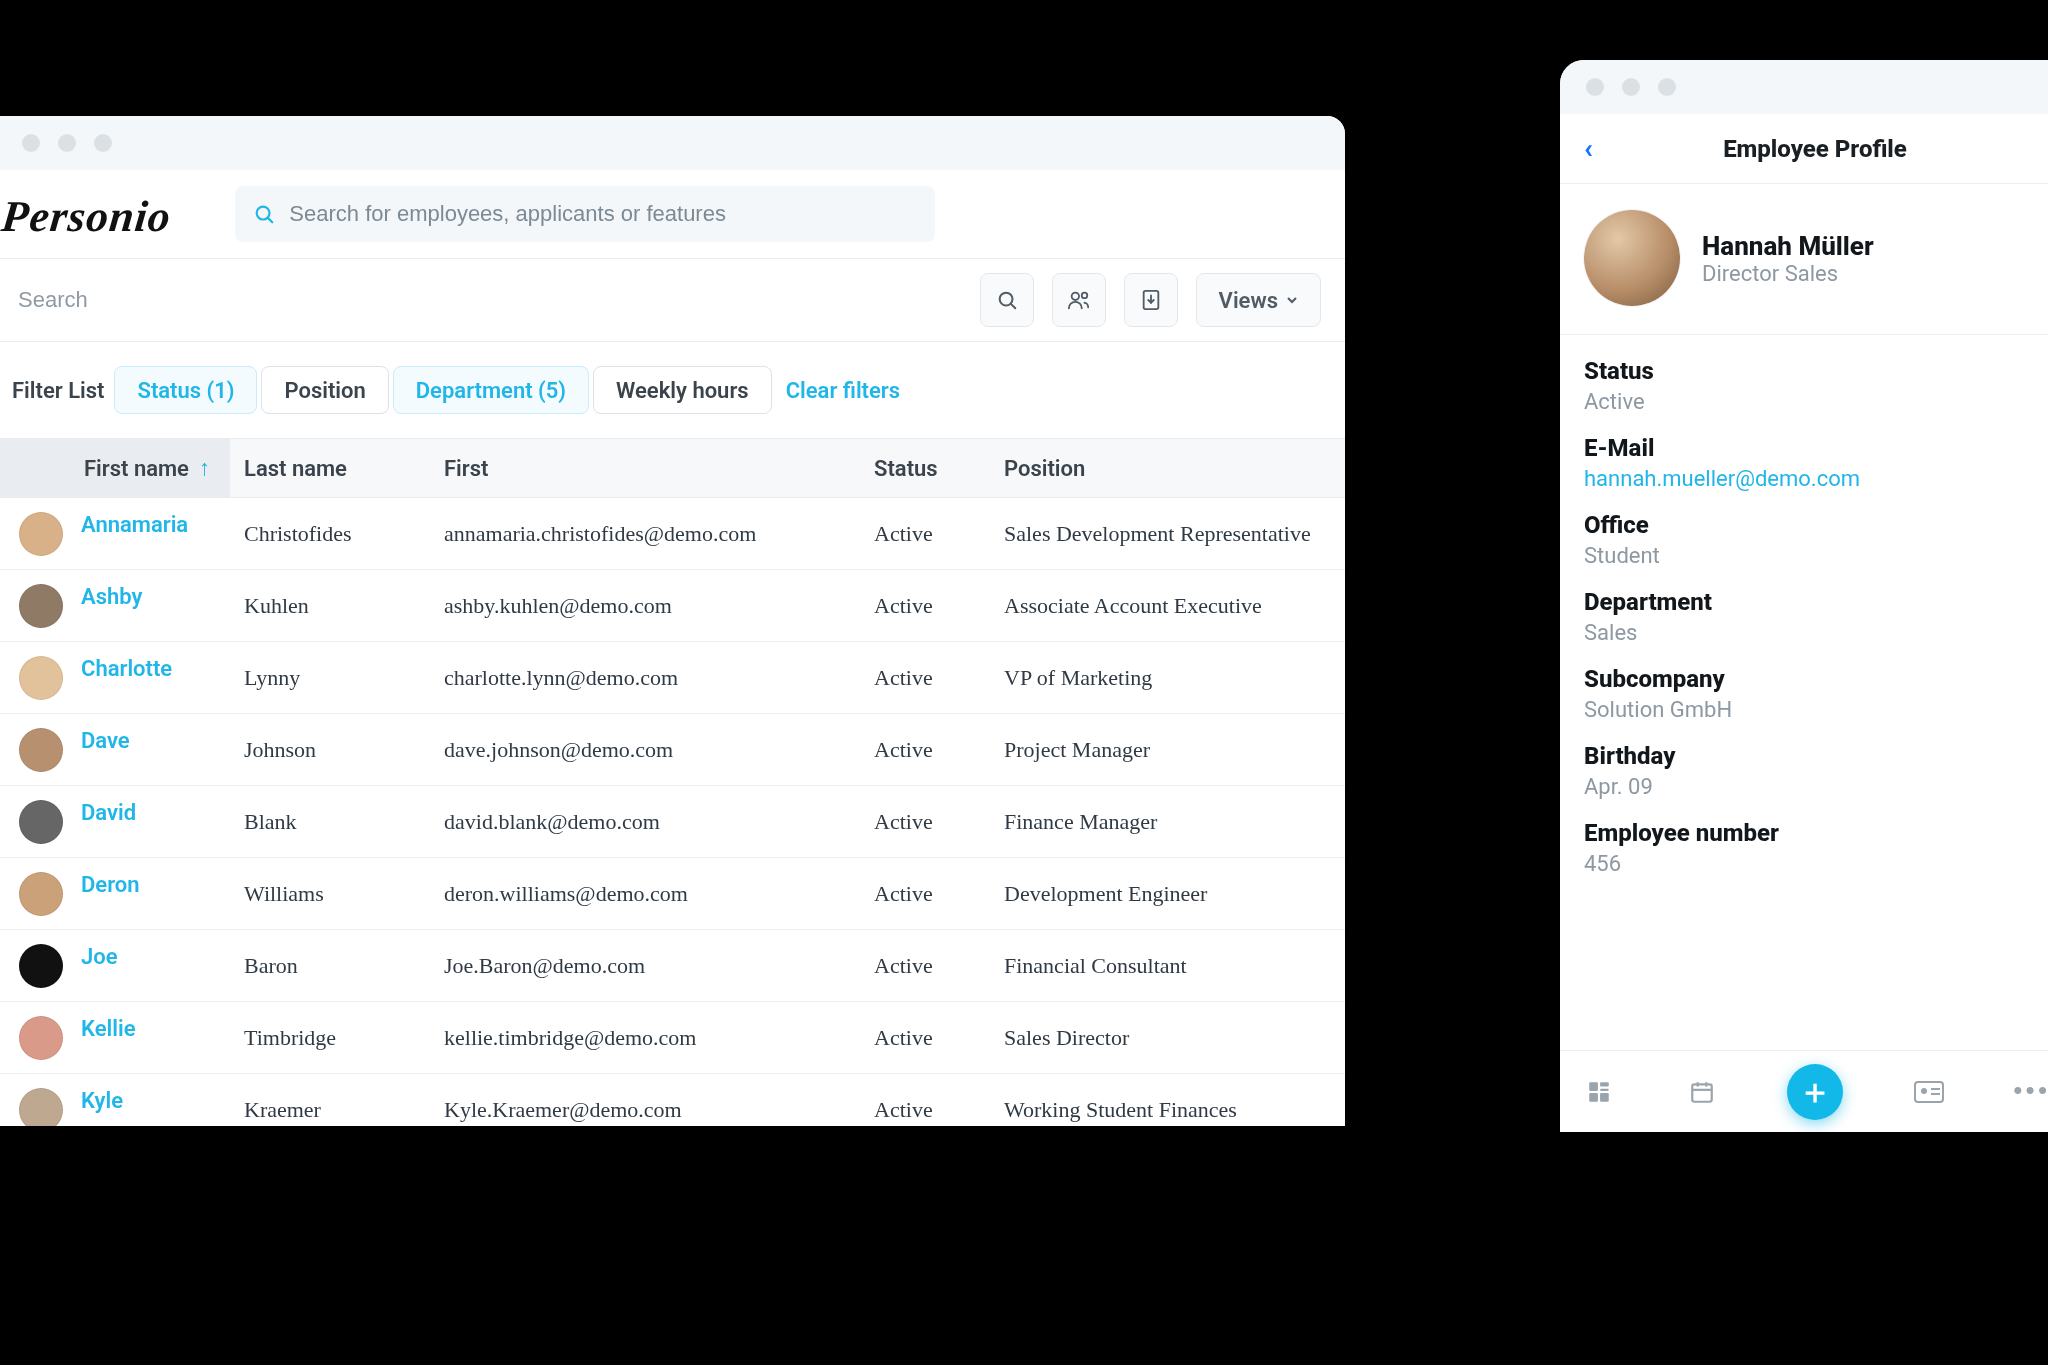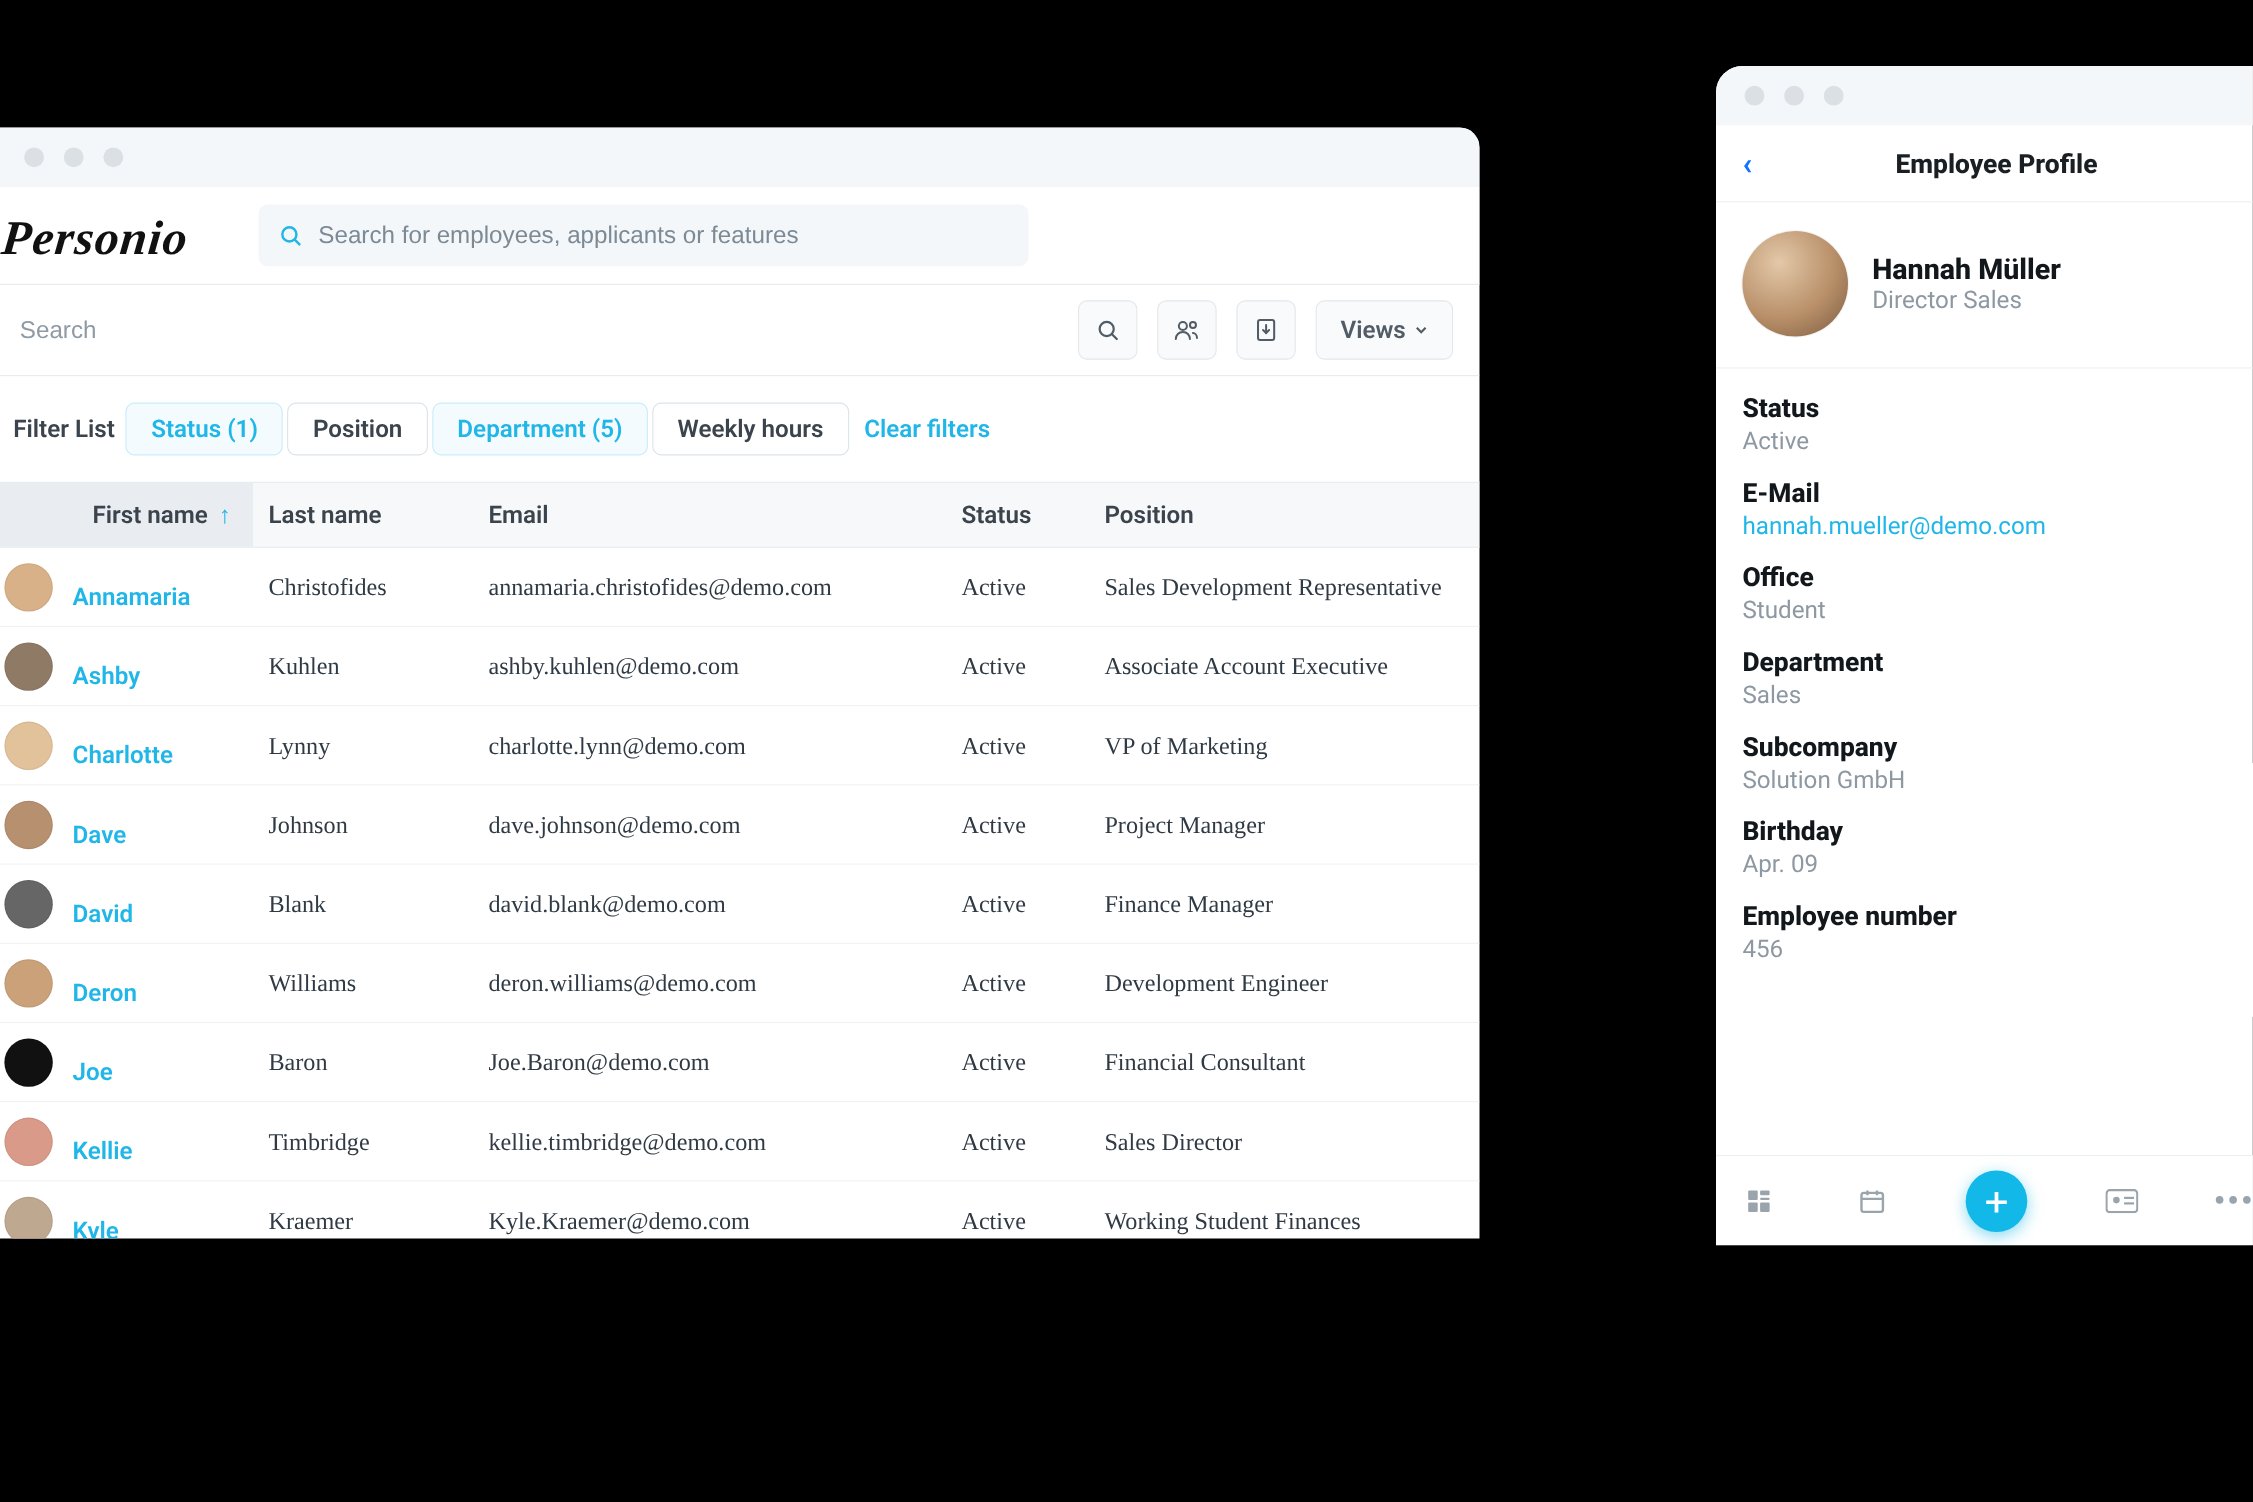--- a/index.html
+++ b/index.html
@@ -136,21 +136,21 @@
   .table-row {
     display:grid;
     grid-template-columns: 230px 200px 430px 130px 1fr;
     align-items:center;
     height: 72px;
     border-bottom: 1px solid #eef2f5;
     font-size:22px;
     color:#2f3a44;
   }
   .table-row .first-cell {
-    display:flex; align-items:flex-end; gap:18px; padding-left:4px;
+    display:flex; align-items:flex-start; gap:18px; padding-left:4px;margin-left:15px;
   }
   .avatar {
     width:44px; height:44px; border-radius:50%;
     background:#c7d0d8 center/cover no-repeat;
     flex-shrink:0;
     box-shadow: inset 0 0 0 1px rgba(0,0,0,0.06);
   }
   .first-name-link { color:#20b6e8; font-weight:600; }
   .table-row .cell { padding: 0 14px; font-family: Liberation Serif, serif; }
 
@@ -285,21 +285,21 @@
   </div>
 
   <div class="table-head">
     <div class="cell-first">
       <div class="first-wrap">
         <span>First name</span>
         <span class="sort-arrow">↑</span>
       </div>
     </div>
     <div class="cell"><span>Last name</span></div>
-    <div class="cell"><span>Email</span></div>
+    <div class="cell"><span>First</span></div>
     <div class="cell"><span>Status</span></div>
     <div class="cell"><span>Position</span></div>
   </div>
   <div id="rows-host">
       <div class="table-row">
     <div class="first-cell">
       <div class="avatar" style="background-color:#d8b189"></div>
       <span class="first-name-link">Annamaria</span>
     </div>
     <div class="cell">Christofides</div>

